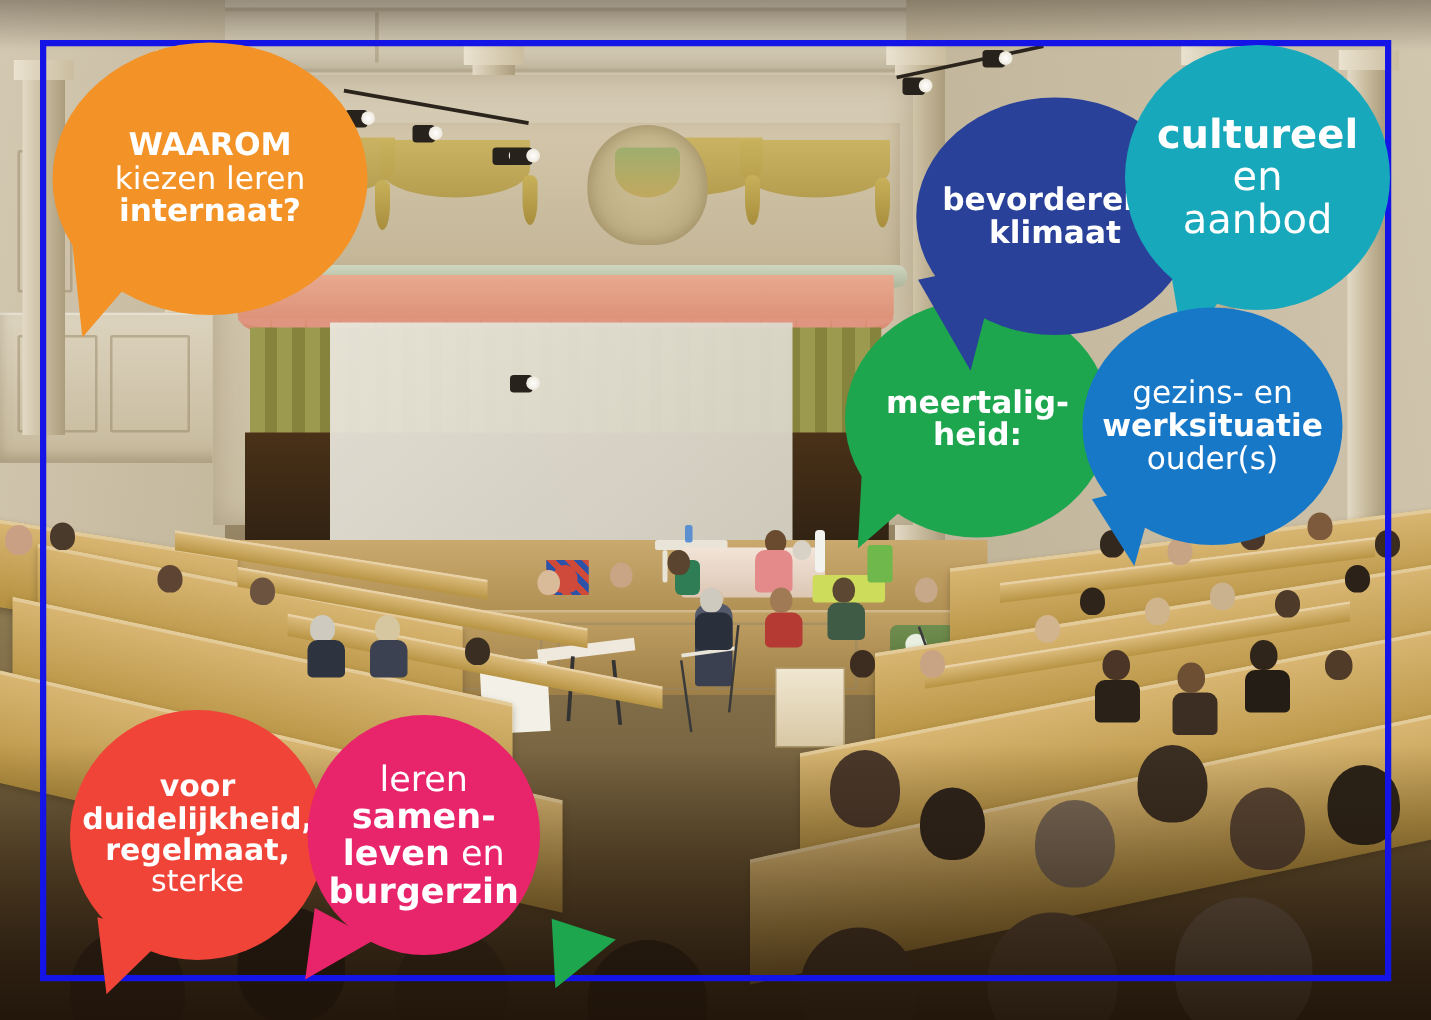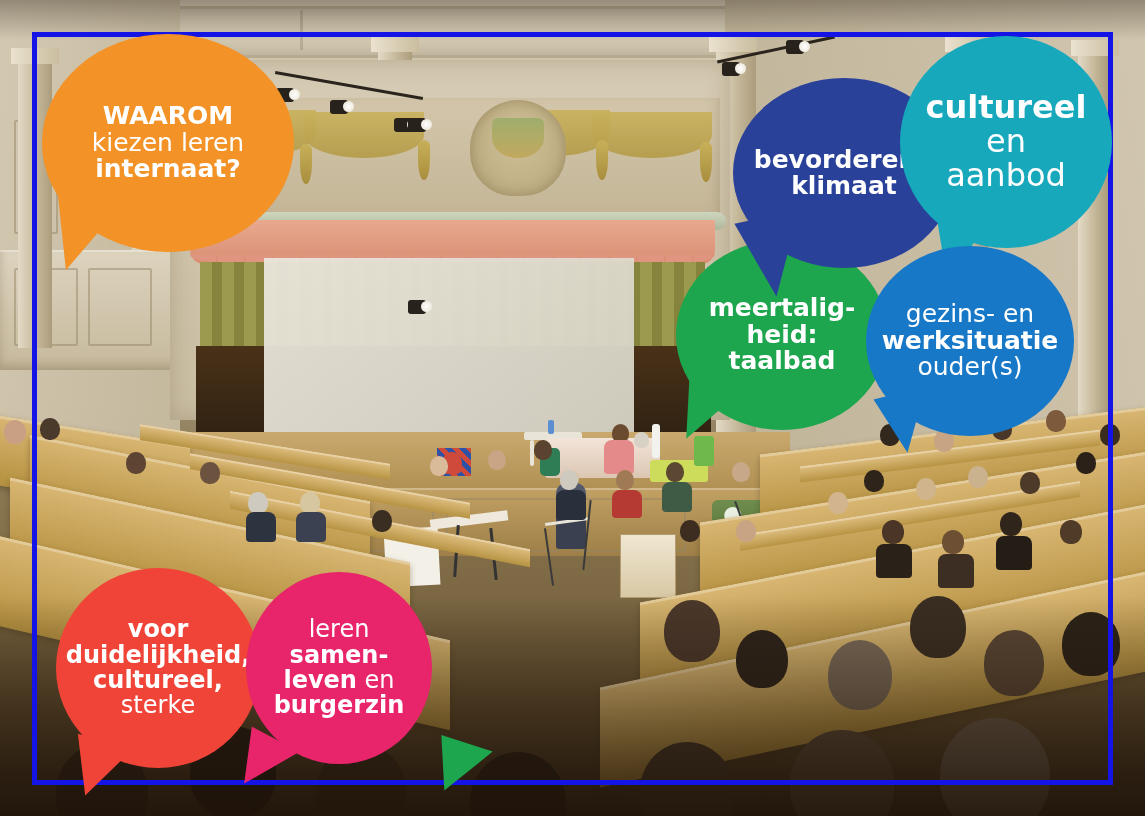--- a/index.html
+++ b/index.html
@@ -136,21 +136,21 @@
      border-top:72px solid #1DA64E;transform:rotate(20deg);z-index:1;}
 
   #b-blue{left:866px;top:246px;width:208px;height:190px;background:#1878C8;font-size:25px;z-index:3;}
   #t-blue{left:880px;top:392px;border-left:20px solid transparent;border-right:34px solid transparent;
      border-top:60px solid #1878C8;transform:rotate(-14deg);z-index:2;}
 
   #b-red{left:56px;top:568px;width:204px;height:200px;background:#F04438;font-size:24px;z-index:3;}
   #t-red{left:70px;top:740px;border-left:22px solid transparent;border-right:36px solid transparent;
      border-top:58px solid #F04438;transform:rotate(14deg);z-index:2;}
 
-  #b-pink{left:246px;top:572px;width:186px;height:192px;background:#E8246A;font-size:24px;z-index:4;}
+  #b-pink{left:246px;top:572px;width:186px;height:192px;background:#E8246A;font-size:28px;z-index:4;}
   #t-pink{left:236px;top:736px;border-left:20px solid transparent;border-right:34px solid transparent;
      border-top:54px solid #E8246A;transform:rotate(28deg);z-index:3;}
 
   #b-green2{left:430px;top:560px;width:204px;height:212px;background:#1DA64E;font-size:24px;z-index:5;}
   #t-green2{left:432px;top:742px;border-left:20px solid transparent;border-right:34px solid transparent;
      border-top:52px solid #1DA64E;transform:rotate(18deg);z-index:4;}
 </style>
 </head>
 <body>
 
@@ -337,39 +337,38 @@
       <div><b>bevorderend</b></div>
       <div><b>klimaat</b></div>
     </div>
   </div>
 
   <div class="tail" id="t-green1"></div>
   <div class="bub" id="b-green1">
     <div>
       <div><b>meertalig-</b></div>
       <div><b>heid:</b></div>
-      <div><b>taalbad</b></div>
     </div>
   </div>
 
   <div class="tail" id="t-blue"></div>
   <div class="bub" id="b-blue">
     <div>
       <div><span class="lt">gezins- en</span></div>
       <div><b>werksituatie</b></div>
       <div><span class="lt">ouder(s)</span></div>
     </div>
   </div>
 
   <div class="tail" id="t-red"></div>
   <div class="bub" id="b-red">
     <div>
       <div><b>voor</b></div>
       <div><b>duidelijkheid,</b></div>
-      <div><b>cultureel,</b></div>
+      <div><b>regelmaat,</b></div>
       <div><span class="lt">sterke</span></div>
     </div>
   </div>
 
   <div class="tail" id="t-pink"></div>
   <div class="bub" id="b-pink">
     <div>
       <div><span class="lt">leren</span></div>
       <div><b>samen-</b></div>
       <div><b>leven</b><span class="lt"> en</span></div>

